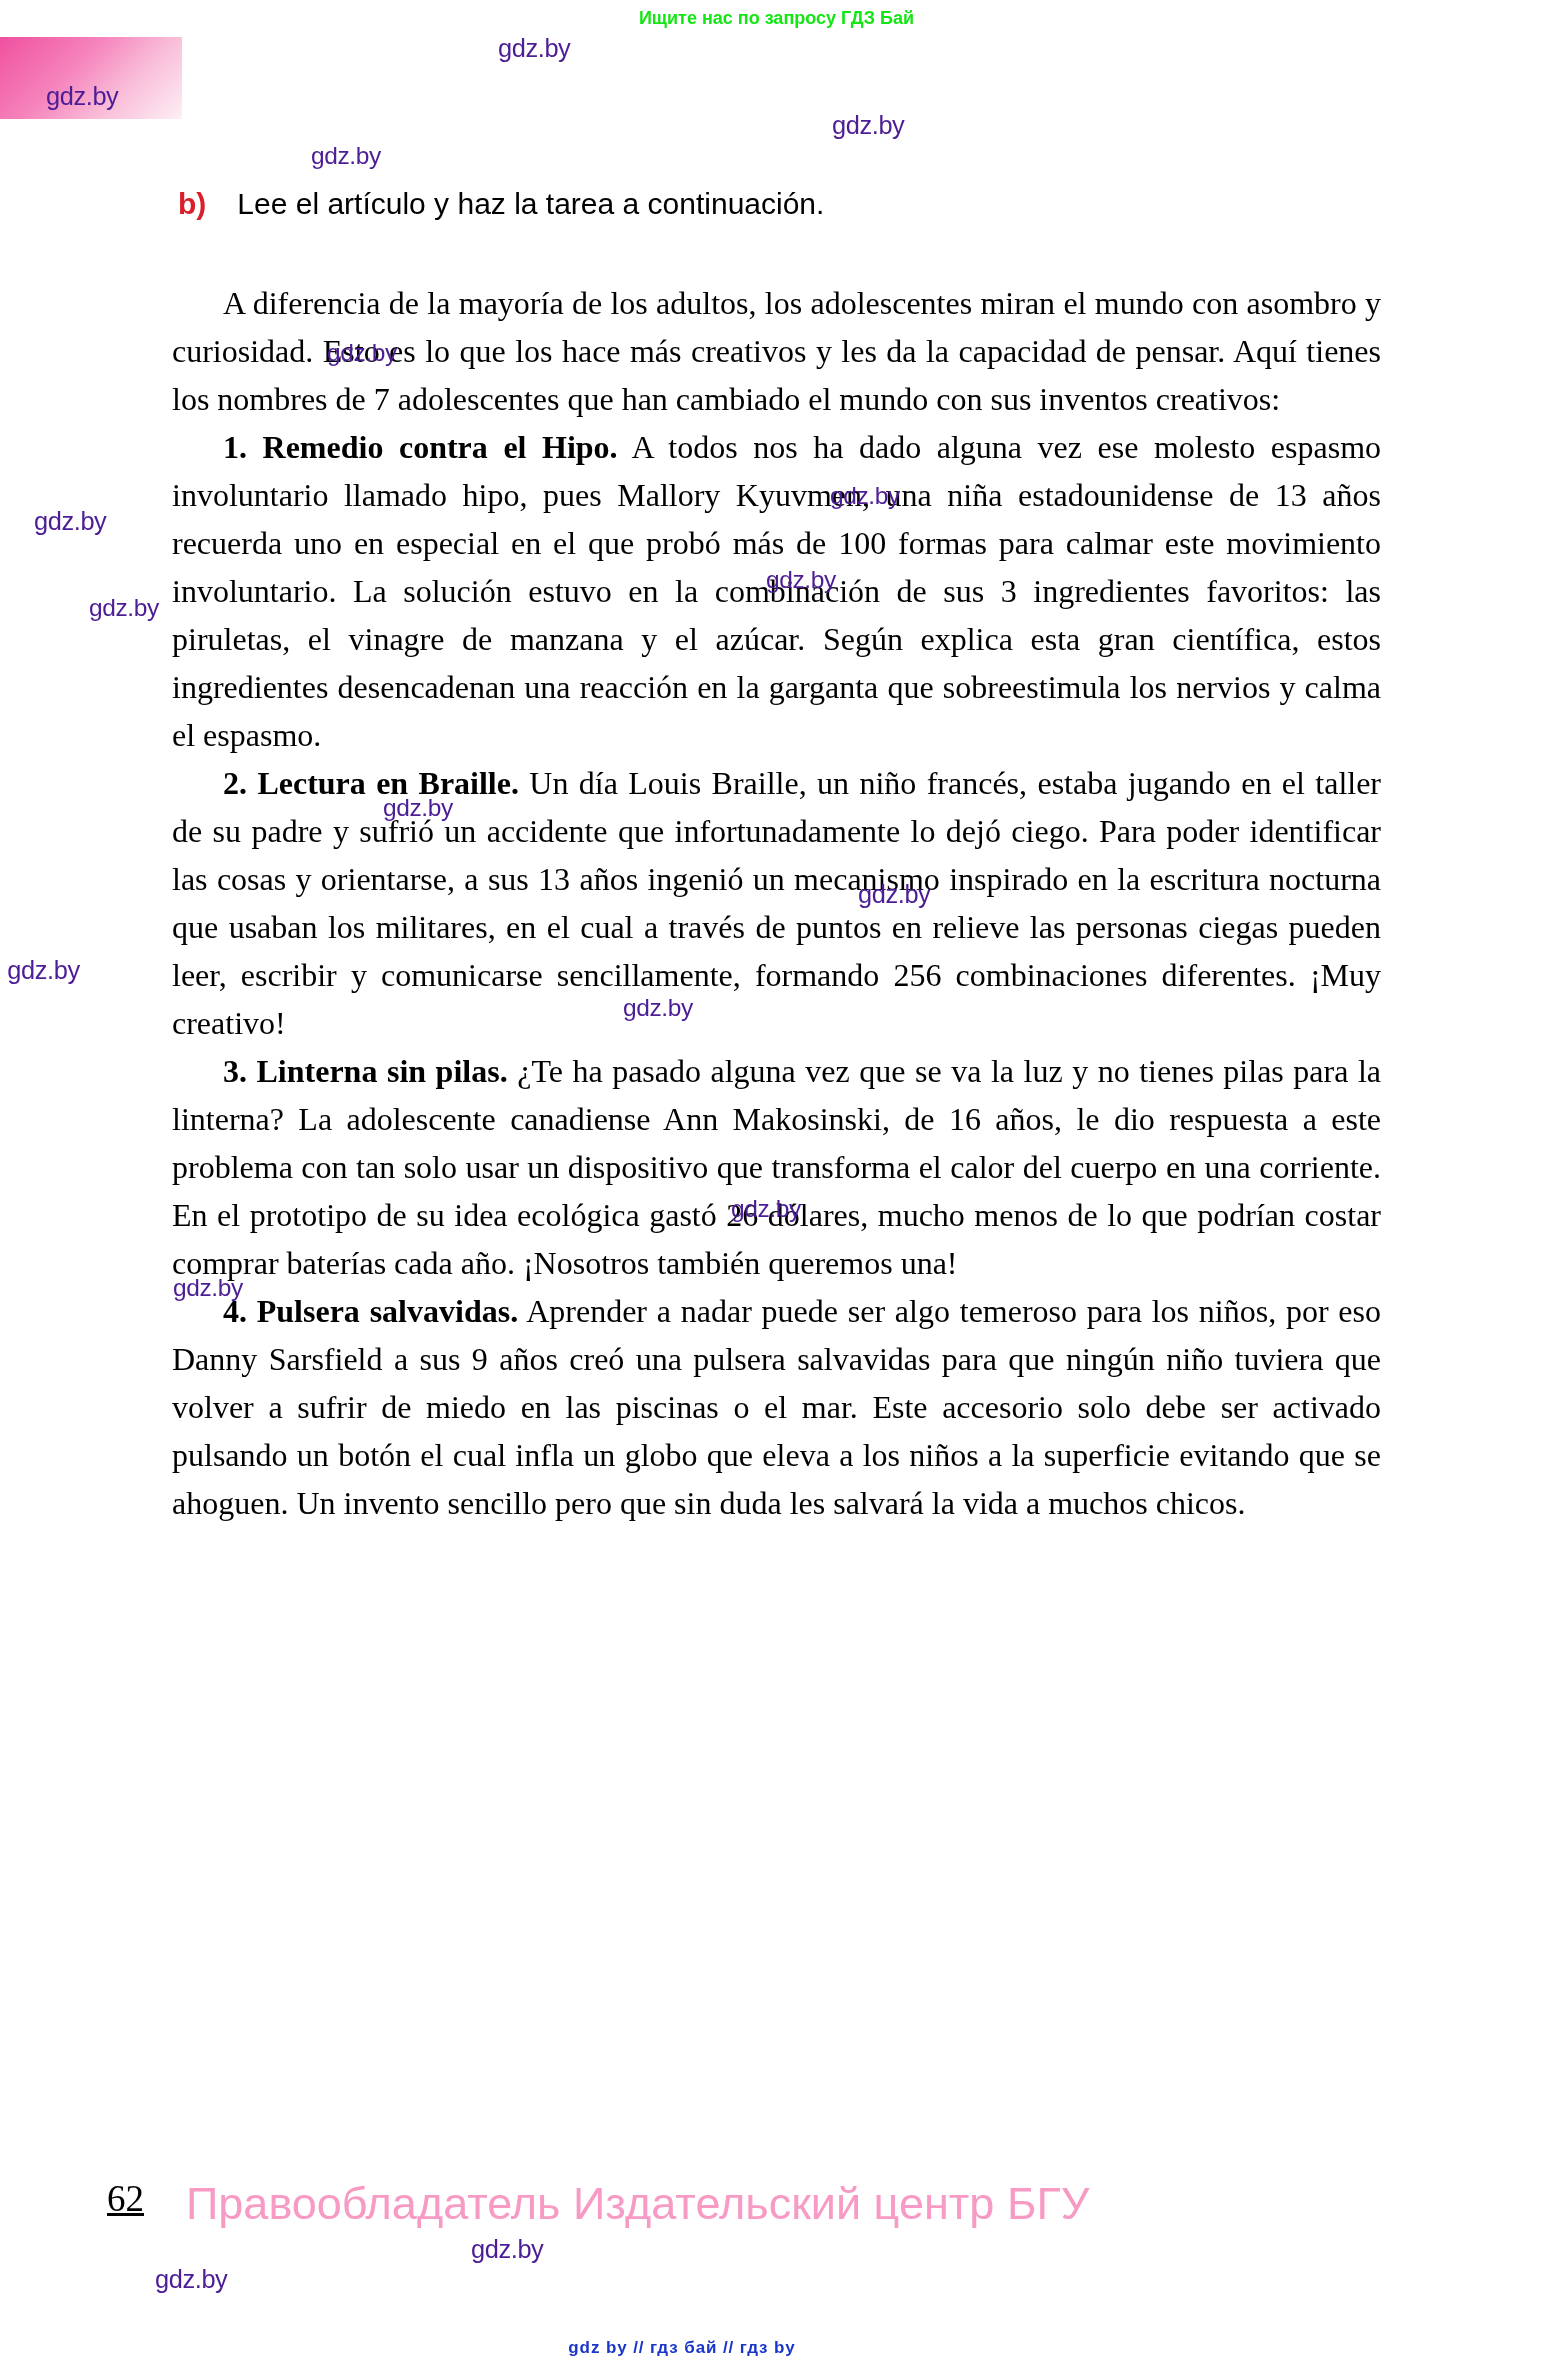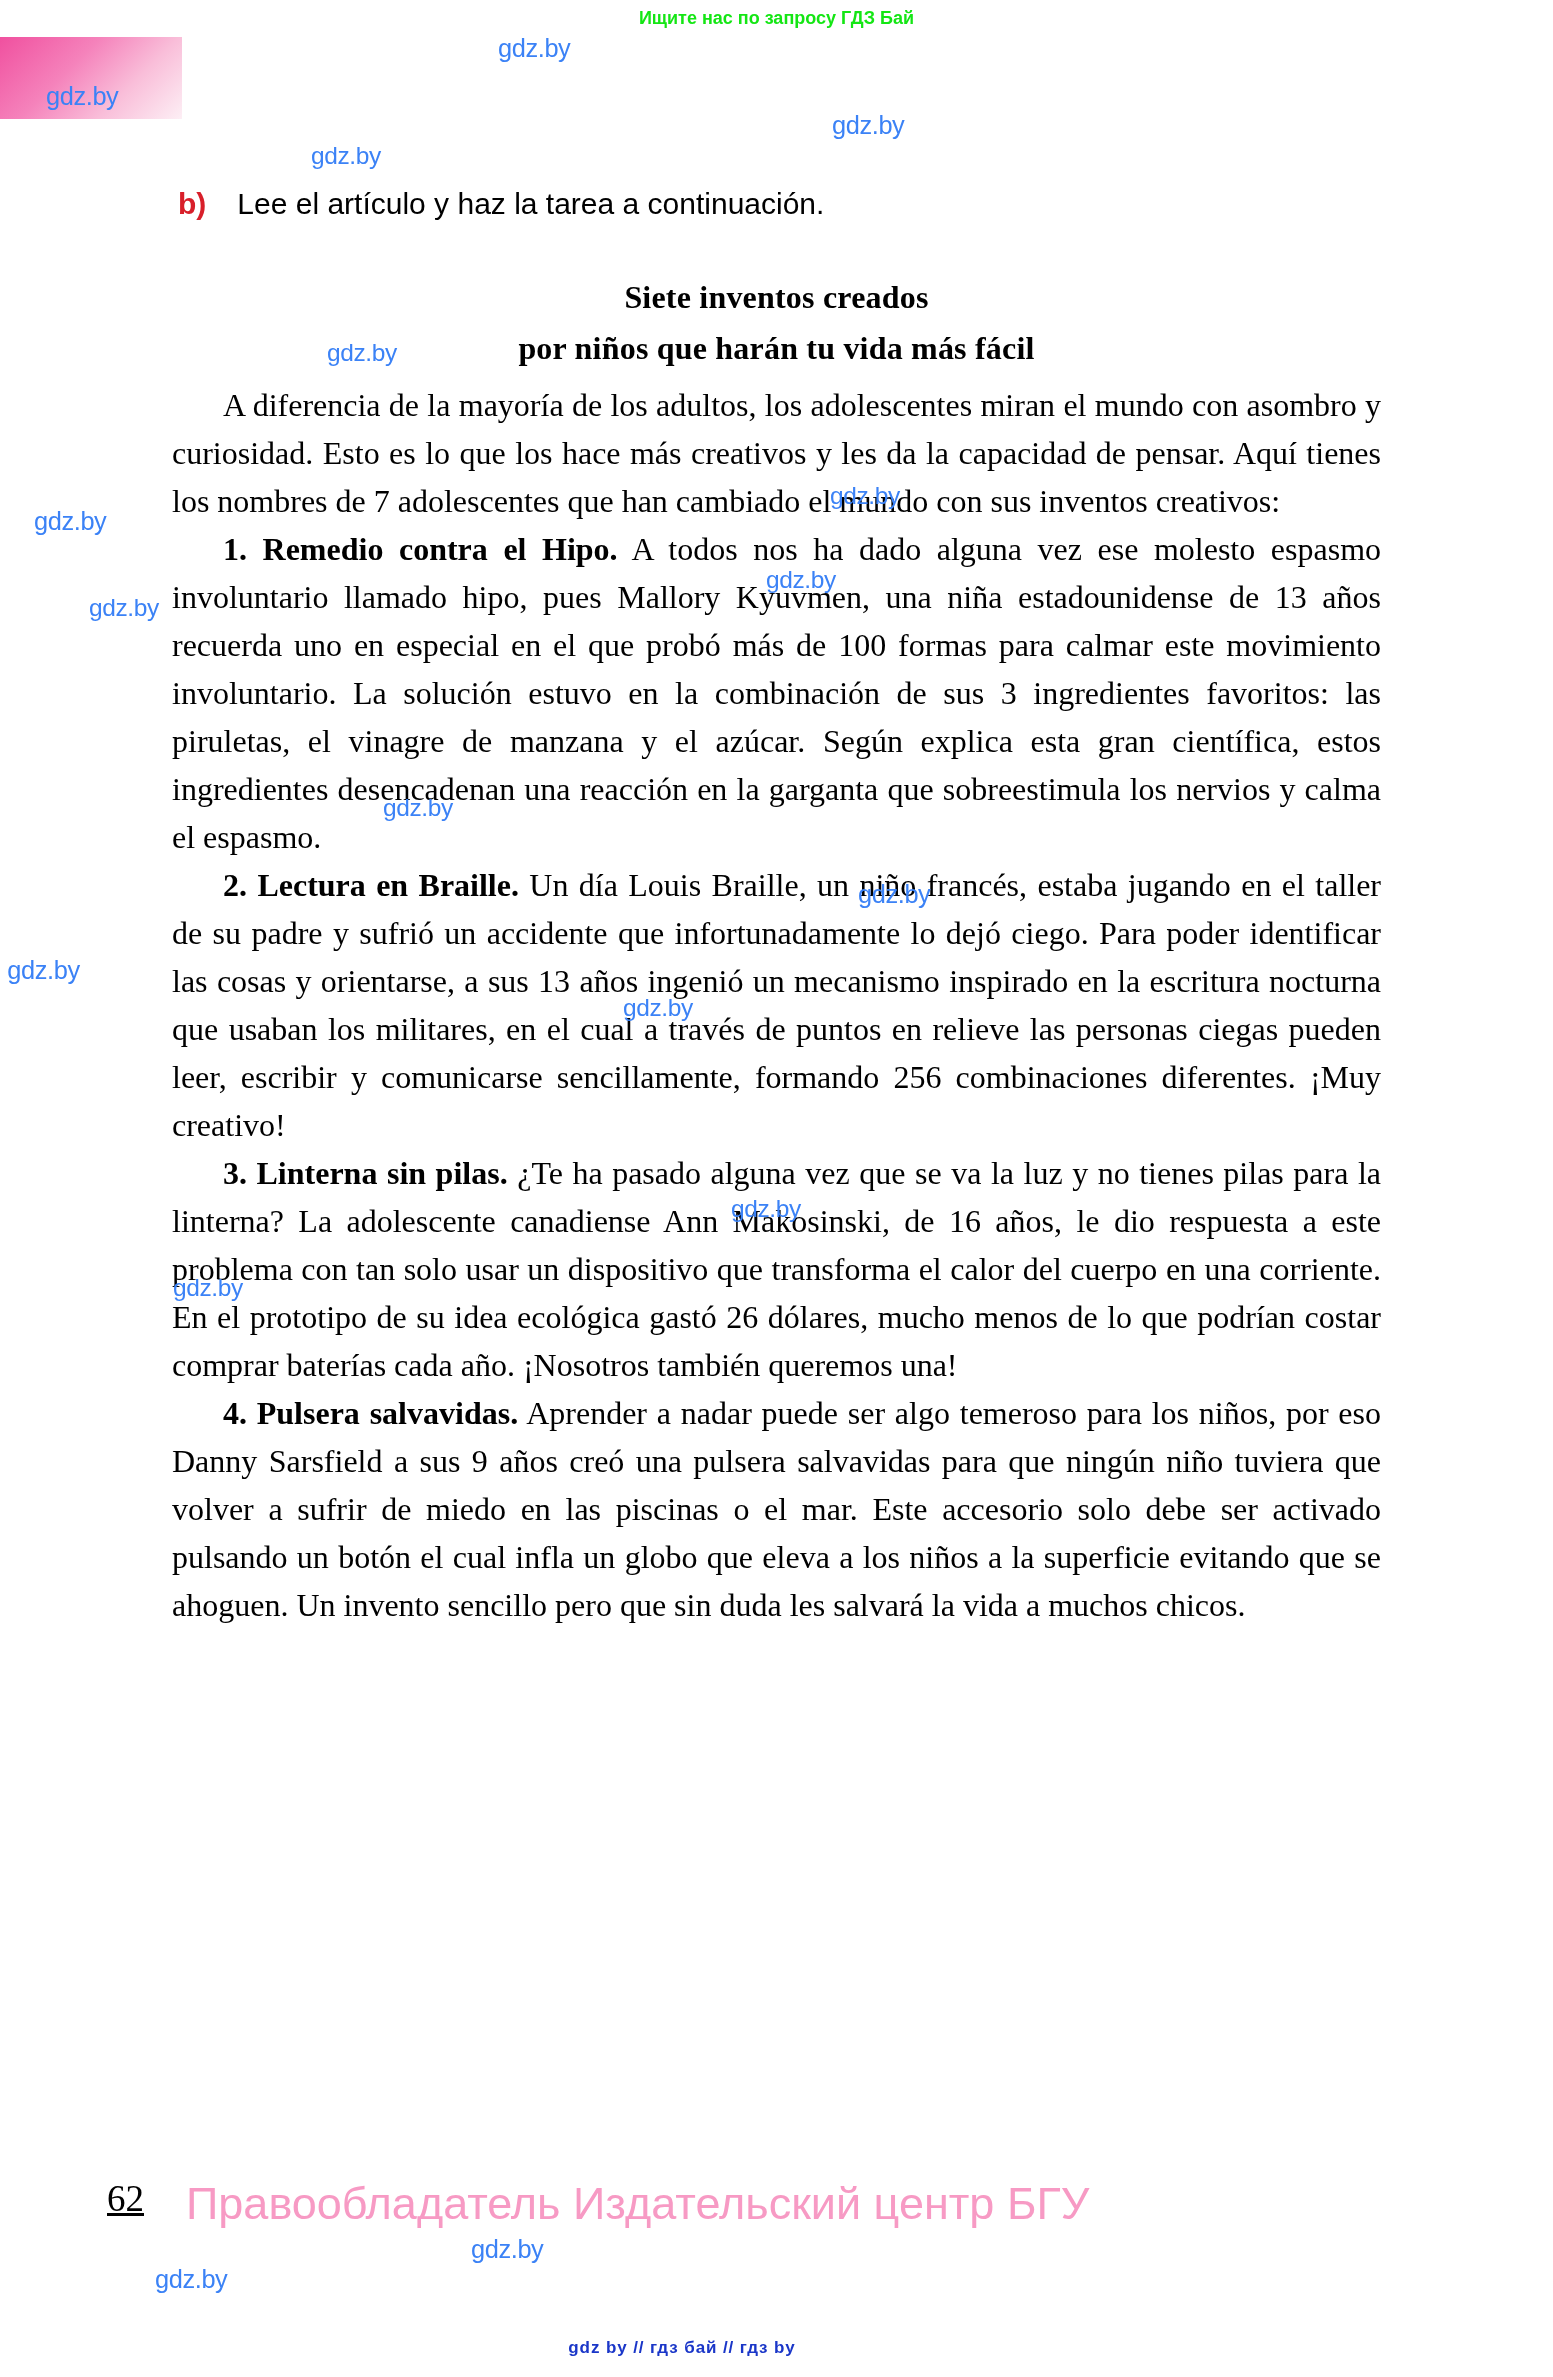--- a/index.html
+++ b/index.html
@@ -12,21 +12,21 @@
     height: 2377px;
     position: relative;
     overflow: hidden;
     font-family: "Liberation Serif", serif;
   }
 
   
   .wm {
     position: absolute;
     font-family: "Liberation Sans", sans-serif;
-    color: #3b82f6;
+    color: #4c1d95;
     white-space: nowrap;
     letter-spacing: -0.4px;
     z-index: 5;
   }
 
   #green-header {
     position: absolute;
     top: 8px;
     left: 0;
     width: 1553px;
@@ -175,24 +175,20 @@
   </div>
 
 <div id="content">
 
   <div id="task-line">
     <span id="task-letter">b)</span><span>Lee el artículo y haz la tarea a continuación.</span>
   </div>
 
   <div id="article">
 
-    <div class="art-title">
-      <span>Siete inventos creados</span><br>
-      <span>por niños que harán tu vida más fácil</span>
-    </div>
 
     <p class="para first"><span class="ind"></span><span>A diferencia de la mayoría de los adultos, los adolescentes miran el mundo con asombro y curiosidad. Esto es lo que los hace más creativos y les da la capacidad de pensar. Aquí tienes los nombres de 7 adolescentes que han cambiado el mundo con sus inventos creativos:</span></p>
 
     <p class="para"><span class="ind"></span><b>1. Remedio contra el Hipo.</b> <span>A todos nos ha dado alguna vez ese molesto espasmo involuntario llamado hipo, pues Mallory Kyuvmen, una niña estadounidense de 13 años recuerda uno en especial en el que probó más de 100 formas para calmar este movimiento involuntario. La solución estuvo en la combinación de sus 3 ingredientes favoritos: las piruletas, el vinagre de manzana y el azúcar. Según explica esta gran científica, estos ingredientes desencadenan  una reacción en la garganta que sobreestimula los nervios y calma el espasmo.</span></p>
 
     <p class="para"><span class="ind"></span><b>2. Lectura en Braille.</b> <span>Un día Louis Braille, un niño francés, estaba jugando en el taller de su padre y sufrió un accidente que infortunadamente lo dejó ciego. Para poder identificar las cosas y orientarse, a sus 13 años ingenió un mecanismo inspirado en la escritura nocturna que usaban los militares, en el cual a través de puntos en relieve las personas ciegas pueden leer, escribir y comunicarse sencillamente, formando 256 combinaciones diferentes. ¡Muy creativo!</span></p>
 
     <p class="para"><span class="ind"></span><b>3. Linterna sin pilas.</b> <span>¿Te ha pasado alguna vez que se va la luz y no tienes pilas para la linterna? La adolescente canadiense Ann Makosinski, de 16 años, le dio respuesta a este problema con tan solo usar un dispositivo que transforma el calor del cuerpo en una corriente. En el prototipo de su idea ecológica gastó 26 dólares, mucho menos de lo que podrían costar comprar baterías cada año. ¡Nosotros también queremos una!</span></p>
 
     <p class="para"><span class="ind"></span><b>4. Pulsera salvavidas.</b> <span>Aprender a nadar puede ser algo temeroso para los niños, por eso Danny Sarsfield a sus 9 años creó una pulsera salvavidas para que ningún niño tuviera que volver a sufrir de miedo en las piscinas o el mar. Este accesorio solo debe ser activado  pulsando un botón el cual infla un globo que eleva a los niños a la superficie evitando que se ahoguen. Un invento sencillo pero que sin duda les salvará la vida a muchos chicos.</span></p>

